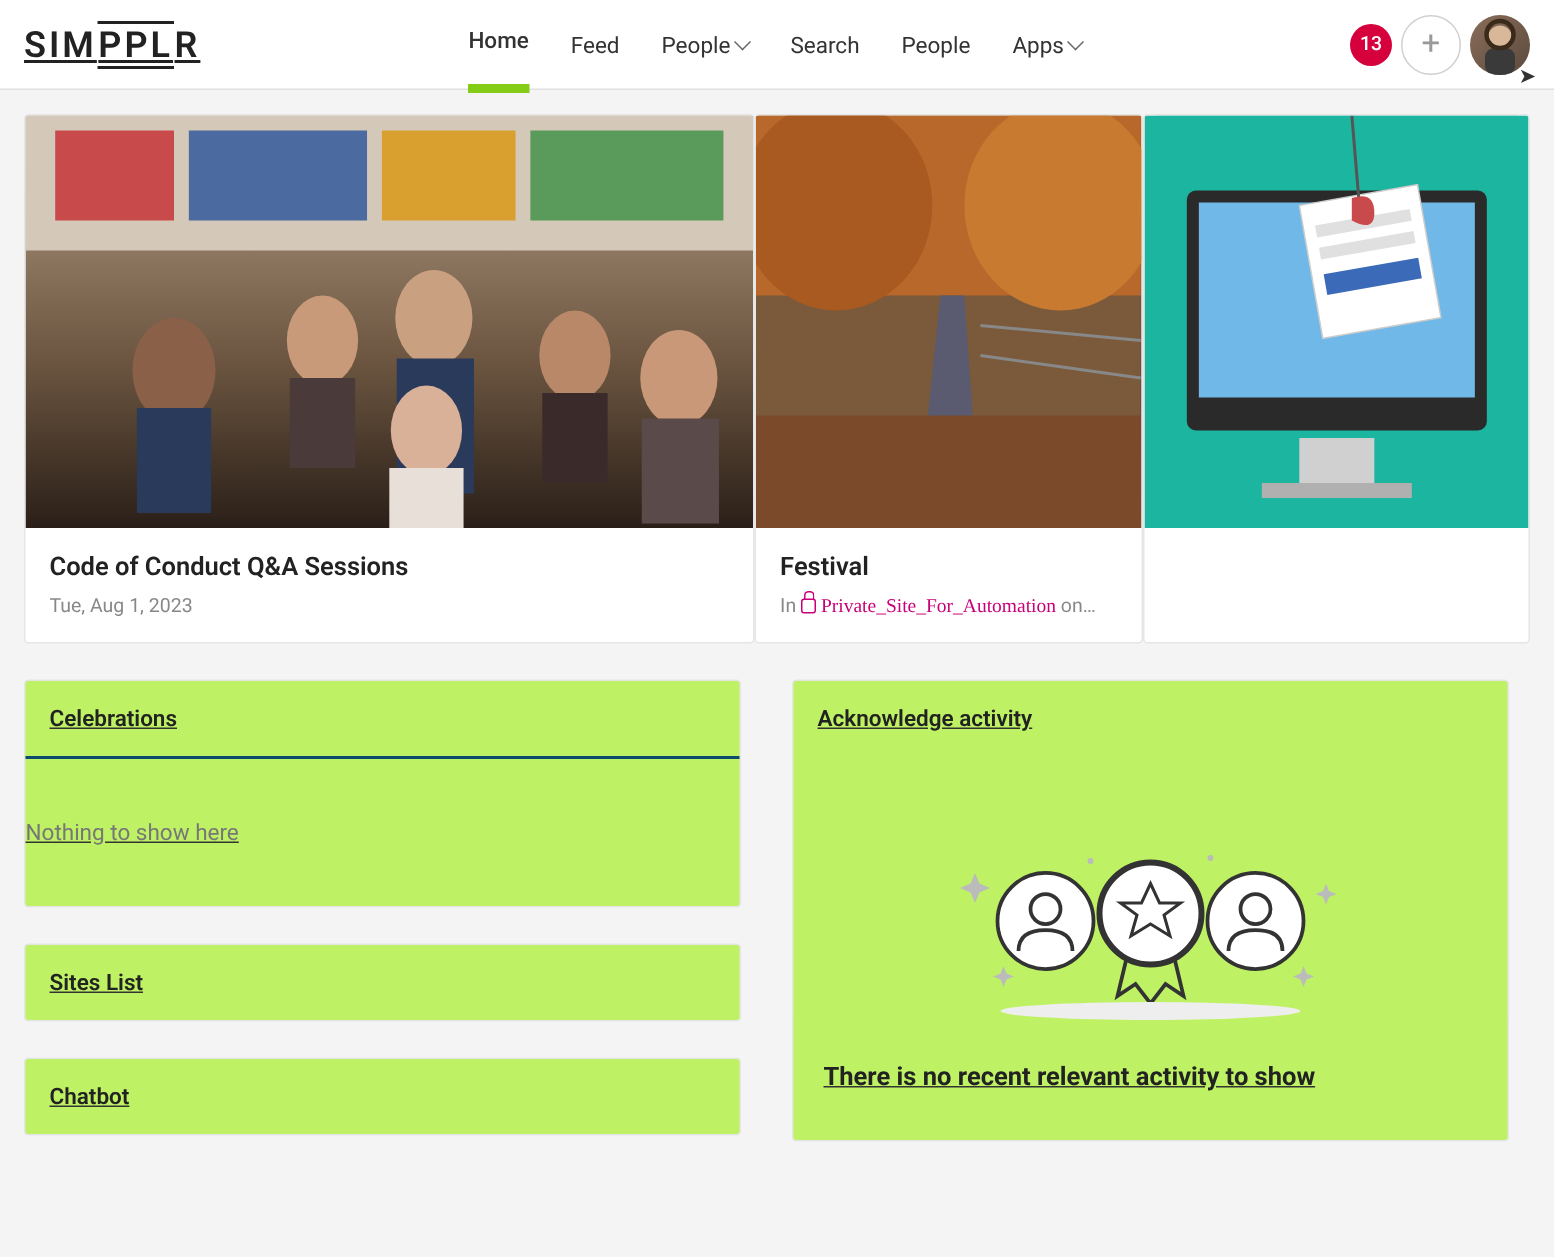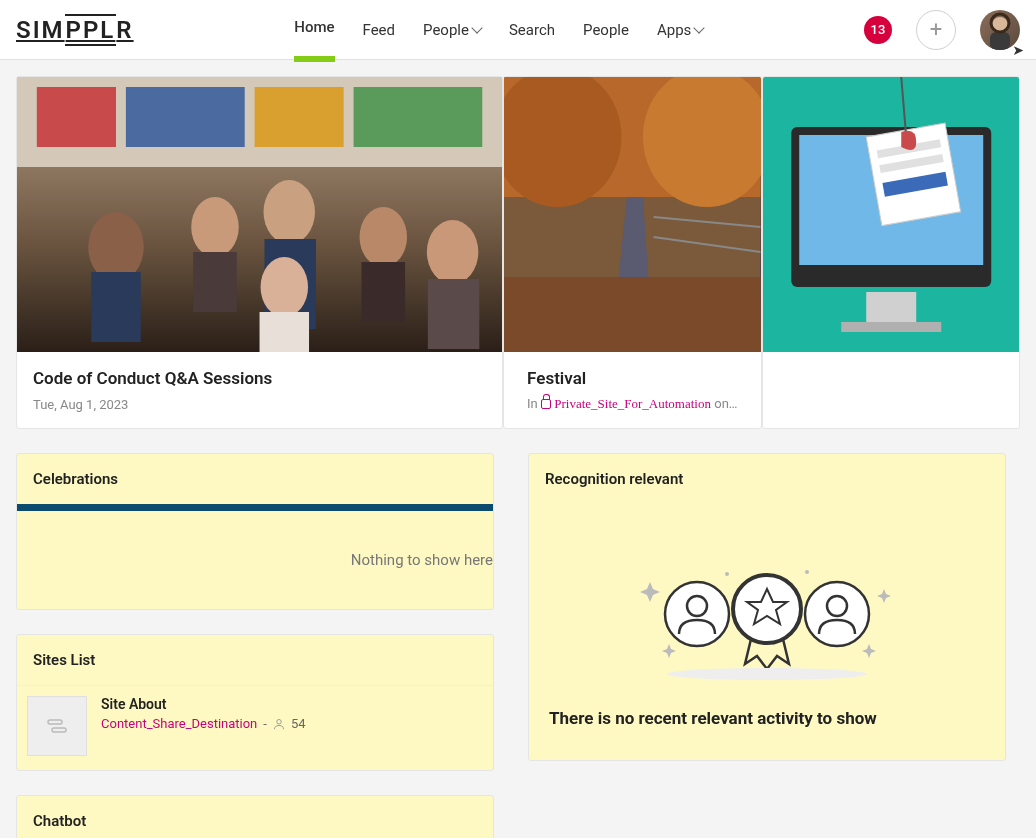--- a/index.html
+++ b/index.html
@@ -7,48 +7,48 @@
 a { text-decoration: none; color: inherit; }
 
 
 .header { background: #fff; border-bottom: 1px solid #e0e0e0; height: 60px; display: flex; align-items: center; padding: 0 16px; justify-content: space-between; }
 .logo { font-size: 24px; font-weight: 600; letter-spacing: 2px; color: #222; text-decoration: underline; }
 .logo .ppl { border-top: 2px solid #222; border-bottom: 2px solid #222; padding: 0 1px; }
 .nav { display: flex; gap: 28px; align-items: center; }
 .nav-item { font-size: 15px; color: #333; padding: 20px 0; cursor: pointer; display: flex; align-items: center; gap: 4px; }
 .nav-item.active { border-bottom: 6px solid #84cc16; font-weight: 500; }
 .chev { width: 8px; height: 8px; border-right: 1.5px solid #666; border-bottom: 1.5px solid #666; transform: rotate(45deg); margin-top: -3px; }
-.header-right { display: flex; align-items: center; gap: 24px; }
+.header-right { display: flex; align-items: center; gap: 6px; }
 .notif-badge { background: #d6003d; color: #fff; border-radius: 50%; width: 28px; height: 28px; display: flex; align-items: center; justify-content: center; font-size: 13px; font-weight: 500; }
 .add-btn { width: 40px; height: 40px; border: 1px solid #d0d0d0; border-radius: 50%; display: flex; align-items: center; justify-content: center; font-size: 22px; color: #999; cursor: pointer; }
 .avatar { width: 40px; height: 40px; border-radius: 50%; background: linear-gradient(135deg,#8a6d5a,#5b4a3d); position: relative; overflow: hidden; cursor: pointer; }
 .avatar svg { width: 100%; height: 100%; }
 .cursor-arrow { position: absolute; right: 12px; top: 42px; font-size: 14px; pointer-events: none; }
 
 
 .cards-row { display: flex; gap: 0; padding: 16px 16px 0 16px; }
 .card { background: #fff; border: 1px solid #e5e5e5; border-radius: 3px; overflow: hidden; display: flex; flex-direction: column; }
 .card-lg { width: 490px; }
-.card-sm { width: 260px; align-items: center; }
+.card-sm { width: 260px; }
 .card-img { height: 275px; width: 100%; position: relative; }
 .card-body { padding: 16px; flex: 1; display: flex; flex-direction: column; justify-content: space-between; height: 98px; }
 .card-title { font-size: 17px; font-weight: 600; color: #222; margin-bottom: 8px; cursor: pointer; }
 .card-meta { font-size: 13px; color: #888; }
 .site-link { color: #c9007a; font-family: Liberation Serif, serif; }
 .lock-icon { display: inline-block; width: 10px; height: 10px; border: 1.5px solid #c9007a; border-radius: 2px; position: relative; top: 1px; }
 .lock-icon::before { content:""; position:absolute; top:-6px; left:1px; width:5px; height:5px; border:1.5px solid #c9007a; border-bottom:none; border-radius:3px 3px 0 0; }
 
 
 .columns { display: flex; gap: 34px; padding: 24px 16px; align-items: flex-start; }
 .col-left { width: 478px; display: flex; flex-direction: column; gap: 24px; }
 .col-right { width: 478px; }
 
-.panel { background: #fef9c3; border: 1px solid #e5e5e5; border-radius: 3px; }
+.panel { background: #bef264; border: 1px solid #e5e5e5; border-radius: 3px; text-decoration: underline; }
 .panel-header { font-size: 15px; font-weight: 600; padding: 16px 16px 16px 16px; color: #222; }
-.empty-center { text-align: right; color: #777; font-size: 15px; padding: 40px 0; border-top: 7px solid #0c4a6e; }
+.empty-center { text-align: left; color: #777; font-size: 15px; padding: 40px 0; border-top: 2px solid #0c4a6e; }
 
 
 .site-item { display: flex; gap: 14px; padding: 10px 10px 14px 10px; border-top: 1px solid #eee; align-items: flex-start; }
 .site-thumb { width: 60px; height: 60px; background: #eee; display: flex; align-items: center; justify-content: center; color: #aaa; border:1px solid #e0e0e0; }
 .site-info { flex: 1; }
 .site-name { font-weight: 600; font-size: 14px; color: #222; margin-bottom: 4px; }
 .site-sub { font-size: 13px; color: #666; display: flex; align-items: center; gap: 6px; flex-wrap: wrap; }
 .site-sub .lnk { color: #c9007a; }
 .person-icon { width: 12px; height: 12px; display:inline-block; }
 
@@ -185,51 +185,31 @@
 <div class="columns">
   <div class="col-left">
 
     <div class="panel">
       <div class="panel-header">Celebrations</div>
       <div class="empty-center">Nothing to show here</div>
     </div>
 
     <div class="panel">
       <div class="panel-header">Sites List</div>
-      <div class="site-item">
-        <div class="site-thumb">
-          <svg width="24" height="24" viewBox="0 0 24 24">
-              <rect x="3" y="6" width="14" height="4" rx="2" fill="none" stroke="#bbb" stroke-width="1.5"></rect>
-              <rect x="7" y="14" width="14" height="4" rx="2" fill="none" stroke="#bbb" stroke-width="1.5"></rect>
-            </svg>
-        </div>
-        <div class="site-info">
-          <div class="site-name">Site About</div>
-          <div class="site-sub">
-            <a class="lnk">Content_Share_Destination</a>
-            <span> - </span>
-            <svg class="person-icon" viewBox="0 0 16 16">
-                <circle cx="8" cy="5" r="3" fill="none" stroke="#999" stroke-width="1.3"></circle>
-                <path d="M2,15 Q2,10 8,10 Q14,10 14,15" fill="none" stroke="#999" stroke-width="1.3"></path>
-              </svg>
-            <span>54</span>
-          </div>
-        </div>
-      </div>
     </div>
 
     <div class="panel" style="min-height:40px;">
       <div class="panel-header">Chatbot</div>
     </div>
 
   </div>
 
   <div class="col-right">
     <div class="panel">
-      <div class="panel-header">Recognition relevant</div>
+      <div class="panel-header">Acknowledge activity</div>
       <div class="recog-body">
         <div class="recog-ill">
           <svg viewBox="0 0 300 130" width="300" height="130">
             <g stroke="#333" stroke-width="2.5" fill="none">
               <circle cx="80" cy="60" r="32" fill="#fff"></circle>
               <circle cx="80" cy="52" r="10"></circle>
               <path d="M62,80 Q62,66 80,66 Q98,66 98,80"></path>
               <circle cx="220" cy="60" r="32" fill="#fff"></circle>
               <circle cx="220" cy="52" r="10"></circle>
               <path d="M202,80 Q202,66 220,66 Q238,66 238,80"></path>

